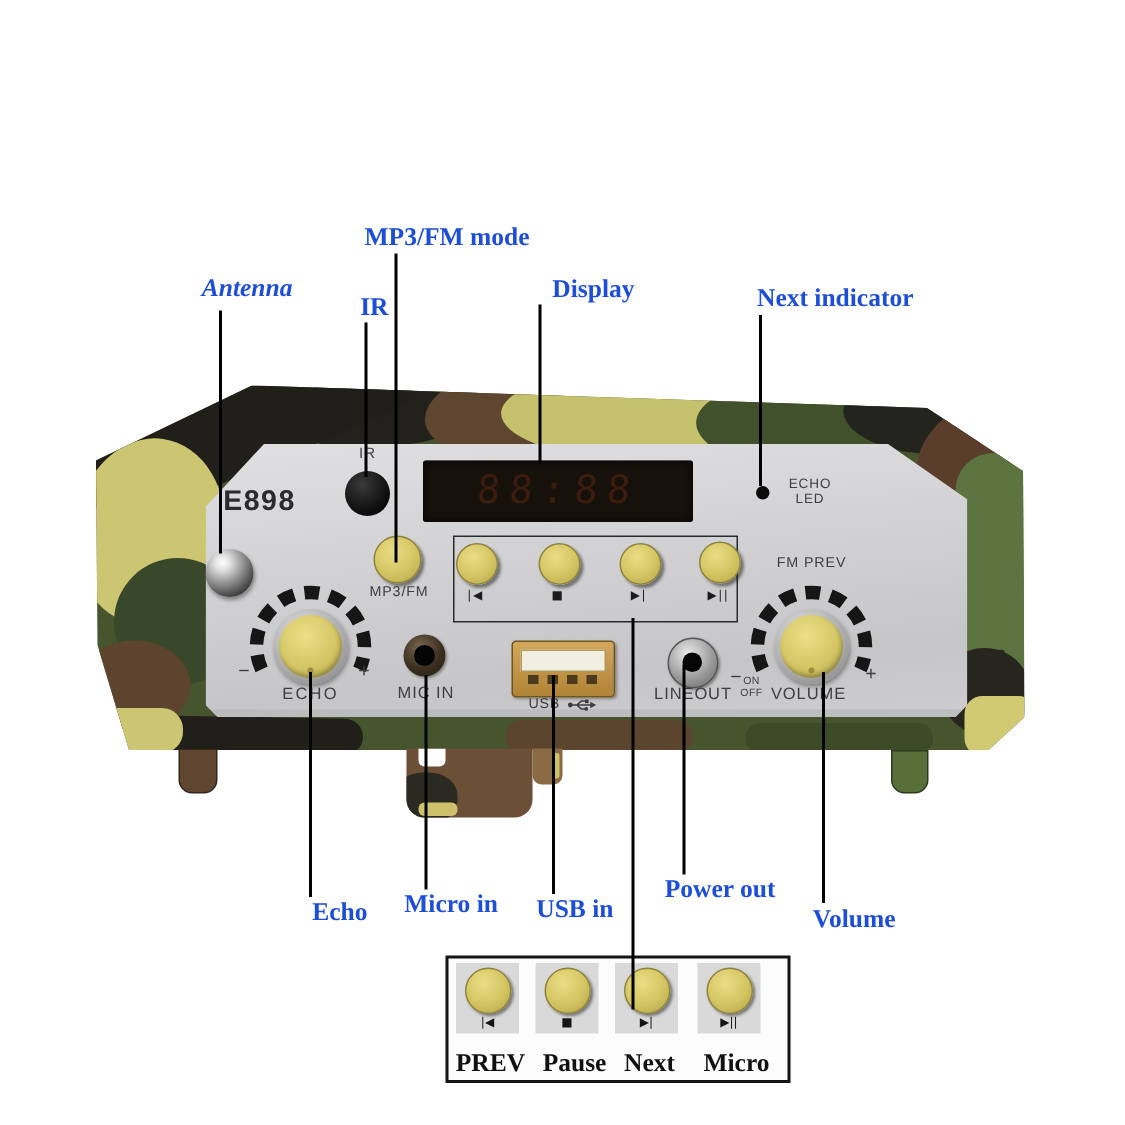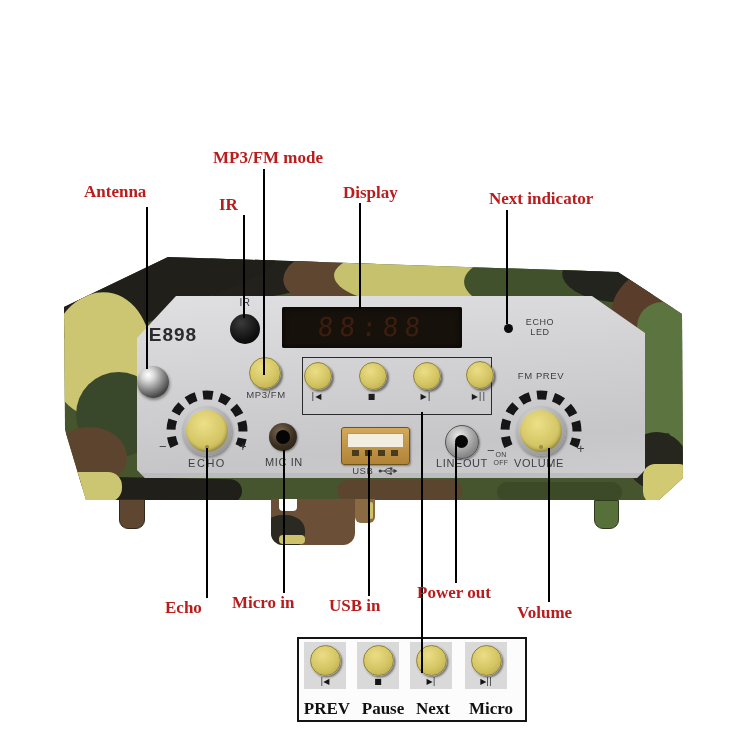--- a/index.html
+++ b/index.html
@@ -1,19 +1,19 @@
 <!DOCTYPE html>
 <html><head>
 <meta charset="utf-8">
 <style>
   html,body{margin:0;padding:0;background:#fff;}
   #stage{position:relative;width:750px;height:750px;background:#ffffff;overflow:hidden;
          font-family:"Liberation Sans",sans-serif;}
   .ann{position:absolute;font-family:"Liberation Serif",serif;font-size:17px;font-weight:600;
-       color:#b91c1c;text-align:left;line-height:1.1;z-index:7;}
+       color:#1d4ed8;text-align:right;line-height:1.1;z-index:7;}
   .line{position:absolute;width:1.5px;background:#000;z-index:6;}
   
   #body{position:absolute;left:62px;top:252px;width:625px;height:250px;background:#46552d;
         clip-path:polygon(106px 5px,556px 20px,620px 62px,621px 226px,597px 248px,24px 248px,3px 178px,2px 55px);
         z-index:1;}
   .b{position:absolute;border-radius:50%;}
   #panel{position:absolute;left:137px;top:296px;width:508px;height:182px;z-index:2;
          background:linear-gradient(175deg,#e0e0e2 0%,#d2d2d4 40%,#c6c6c8 78%,#cdcdcf 100%);
          clip-path:polygon(0 42px,39px 0,455px 0,508px 37px,508px 174px,500px 182px,8px 182px,0 174px);}
   .ptext{position:absolute;color:#3e3e40;letter-spacing:.6px;text-align:center;}
@@ -41,21 +41,21 @@
   .leglabel{position:absolute;top:60px;font-family:"Liberation Serif",serif;font-size:17px;
             font-weight:600;color:#101010;text-align:center;}
   .foot{position:absolute;z-index:1;}
 </style>
 </head>
 <body>
 
 <div id="stage">
 
   <div class="ann" style="left:213px;top:149px;width:140px;">MP3/FM mode</div>
-  <div class="ann" style="left:84px;top:183px;width:95px;">Antenna</div>
+  <div class="ann" style="left:100px;top:183px;width:95px;font-style:italic;">Antenna</div>
   <div class="ann" style="left:219px;top:196px;width:40px;">IR</div>
   <div class="ann" style="left:343px;top:184px;width:80px;">Display</div>
   <div class="ann" style="left:489px;top:190px;width:120px;">Next indicator</div>
 
   <div class="line" style="left:146px;top:207px;height:162px;"></div>
   <div class="line" style="left:243px;top:215px;height:103px;"></div>
   <div class="line" style="left:263px;top:169px;height:206px;"></div>
   <div class="line" style="left:359px;top:203px;height:106px;"></div>
   <div class="line" style="left:506px;top:210px;height:114px;"></div>
 

